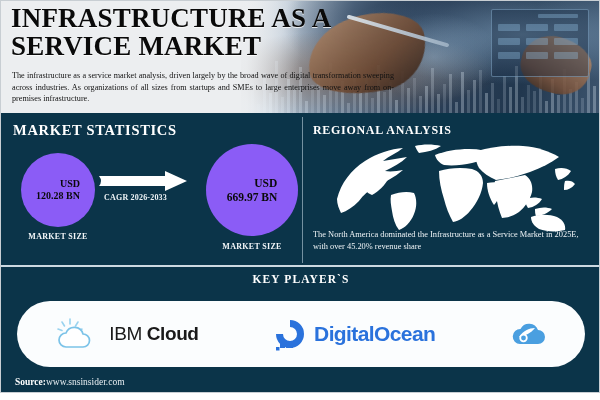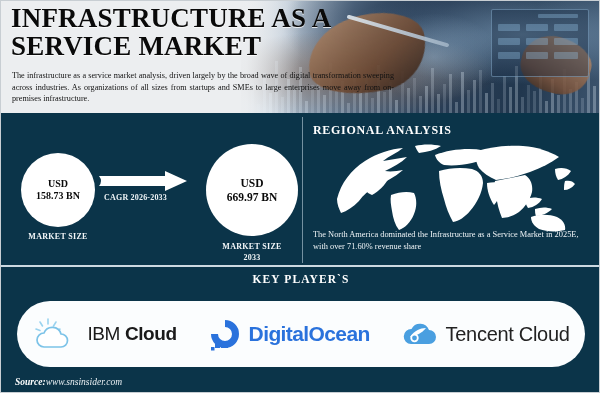--- a/index.html
+++ b/index.html
@@ -102,23 +102,23 @@
     position:absolute;
     font-family:"Liberation Serif", serif;
     font-weight:700;color:#ffffff;letter-spacing:.7px;
   }
   .sec-title.stats{left:12px;top:121px;font-size:14.5px;}
   .sec-title.region{left:312px;top:122px;font-size:12px;}
 
   
   .bubble{
     position:absolute;border-radius:50%;
-    background:#ffffff;
+    background:#8b5cf6;
     display:flex;align-items:center;justify-content:center;
-    text-align:center;color:#0a0a0a;font-weight:700;
+    text-align:right;color:#0a0a0a;font-weight:700;
     font-family:"Liberation Serif", serif;
     box-shadow:0 0 0 0 rgba(0,0,0,0);
   }
   .bubble.small{left:20px;top:152px;width:74px;height:74px;font-size:10px;line-height:1.25;}
   .bubble.large{left:205px;top:143px;width:92px;height:92px;font-size:11.5px;line-height:1.25;}
   .bub-cap{
     position:absolute;text-align:center;color:#f2f6f8;
     font-family:"Liberation Serif", serif;font-weight:700;
     letter-spacing:.3px;line-height:1.35;
   }
@@ -176,21 +176,21 @@
   }
   .ibm-text{color:#1a1a1a;font-size:19px;margin-left:8px;}
   .ibm-text b{font-weight:700;}
   .ibm-text span.light{font-weight:400;}
   .do-text{color:#2a72dc;font-weight:700;font-size:21px;letter-spacing:-.6px;}
   .tc-text{color:#222222;font-weight:400;font-size:20px;letter-spacing:-.3px;}
 
   .source{
     position:absolute;left:14px;top:376px;
     font-family:"Liberation Serif", serif;
-    font-size:9.5px;color:#e9eff3;font-style:italic;
+    font-size:9.5px;color:#e9eff3;
   }
   .source b{font-weight:700;color:#ffffff;}
   .source span{font-weight:400;}
 </style>
 </head>
 <body>
 
 <div class="infographic">
 
   <div class="header">
@@ -280,45 +280,45 @@
       <span class="l1">INFRASTRUCTURE AS A</span>
       <span class="l2">SERVICE MARKET</span>
     </div>
 
     <div class="subtitle">The infrastructure as a service market analysis, driven largely by the broad wave of digital transformation sweeping across industries. As organizations of all sizes from startups and SMEs to large enterprises move away from on-premises infrastructure.</div>
   </div>
 
   <div class="mid"></div>
   <div class="mid-divider"></div>
 
+  <div class="sec-title stats">MARKET STATISTICS</div>
 
   <div class="bubble small">
     <div>
       <div>USD</div>
-      <div>158.73 BN</div>
+      <div>120.28 BN</div>
     </div>
   </div>
   <div class="bub-cap c1">
     <div>MARKET SIZE</div>
   </div>
 
   <svg class="arrow" viewBox="0 0 88 20">
     <path d="M0 5 L66 5 L66 0 L88 10 L66 20 L66 15 L0 15 Q4 10 0 5 Z" fill="#ffffff"></path>
   </svg>
   <div class="cagr-lbl">CAGR 2026-2033</div>
 
   <div class="bubble large">
     <div>
       <div>USD</div>
       <div>669.97 BN</div>
     </div>
   </div>
   <div class="bub-cap c2">
     <div>MARKET SIZE</div>
-    <div>2033</div>
   </div>
 
   <div class="sec-title region">REGIONAL ANALYSIS</div>
 
   <svg class="worldmap" viewBox="0 0 262 96">
     <g fill="#ffffff">
 
       <path d="M18 62 C22 46 32 33 46 24 C58 16 72 12 84 11 C78 16 70 19 64 24
                C72 23 80 21 88 20 C82 26 74 30 66 34 C72 35 78 34 84 33
                C76 40 66 45 56 50 C50 53 44 58 40 64 C34 70 28 74 22 76
@@ -351,21 +351,21 @@
       <path d="M216 72 C222 70 228 70 233 72 C229 76 223 79 217 79 C216 77 216 74 216 72 Z"></path>
 
       <path d="M212 80 C220 77 230 77 238 80 C244 83 247 88 246 93
                C238 95 228 95 220 92 C215 89 212 85 212 80 Z"></path>
 
       <path d="M236 32 C242 30 248 31 252 34 C249 39 244 42 239 43 C237 40 236 36 236 32 Z"></path>
       <path d="M246 44 C250 43 254 44 256 47 C253 51 249 53 245 53 C245 50 245 47 246 44 Z"></path>
     </g>
   </svg>
 
-  <div class="region-text">The North America dominated the Infrastructure as a Service Market in 2025E, with over 71.60% revenue share</div>
+  <div class="region-text">The North America dominated the Infrastructure as a Service Market in 2025E, with over 45.20% revenue share</div>
 
   <div class="sep"></div>
 
   <div class="players-band"></div>
   <div class="players-title">KEY PLAYER`S</div>
 
   <div class="players-card">
 
     <div class="logo">
       <svg width="40" height="34" viewBox="0 0 40 34">
@@ -392,21 +392,20 @@
       <span class="logo-text do-text">DigitalOcean</span>
     </div>
 
     <div class="logo">
       <svg width="38" height="30" viewBox="0 0 38 30">
         <path d="M10 25 A7.5 7.5 0 0 1 10.5 10 A9.5 9.5 0 0 1 28 11 A7 7 0 0 1 28 25 Z" fill="#4a9fe0"></path>
         <path d="M9 18 C13 12 19 9 25 9 C21 14 15 17 9 18 Z" fill="#ffffff"></path>
         <circle cx="13.5" cy="19" r="4.2" fill="#ffffff"></circle>
         <circle cx="13.5" cy="19" r="2.4" fill="#4a9fe0"></circle>
       </svg>
-      <span class="logo-text tc-text">Tencent Cloud</span>
     </div>
 
   </div>
 
   <div class="source">
     <b>Source:</b><span>www.snsinsider.com</span>
   </div>
 
 </div>
 

